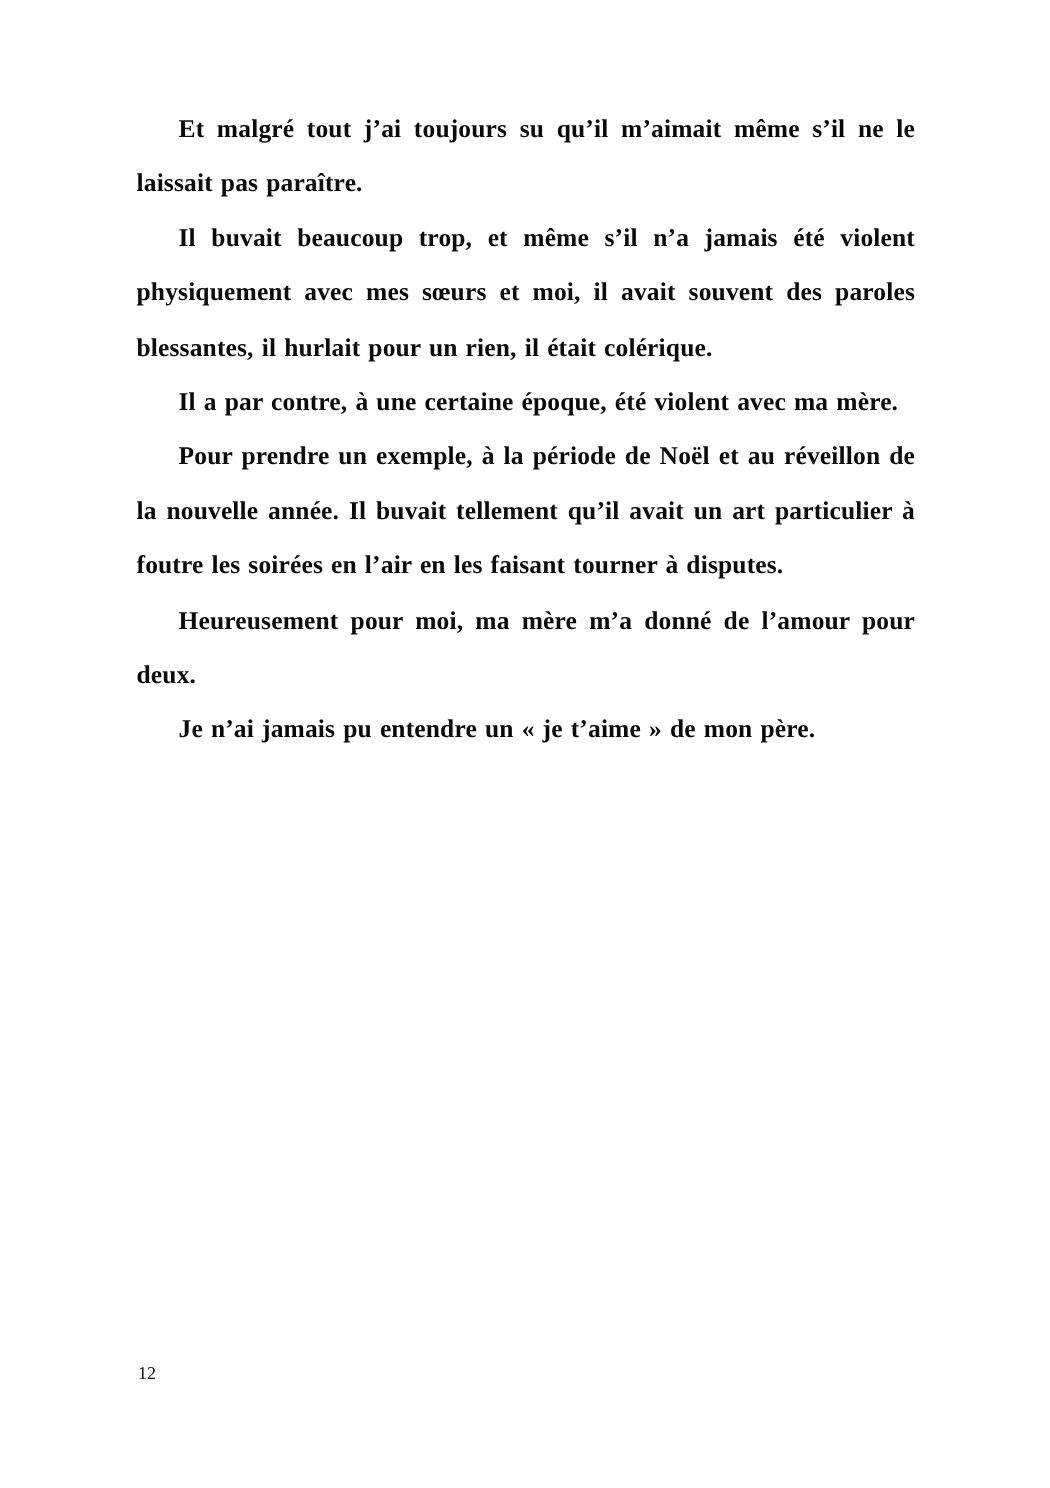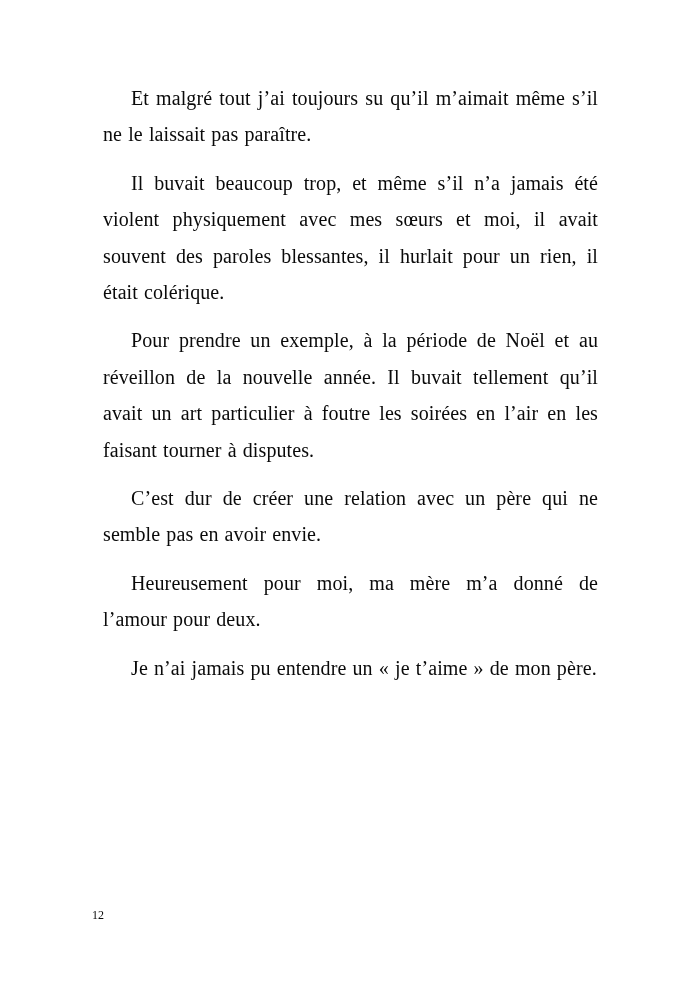--- a/index.html
+++ b/index.html
@@ -15,41 +15,42 @@
     color: #0a0a0a;
     overflow: hidden;
   }
   .book-page {
     position: absolute;
     top: 68px;
     left: 91px;
     width: 519px;
   }
   .book-page p {
-    margin: 12px;
-    font-size: 20px;
+    margin: 0;
+    font-size: 17px;
     line-height: 36.4px;
     text-align: justify;
     text-indent: 28px;
     letter-spacing: 0.1px;
     word-spacing: 1px;
+    font-weight: bold;
   }
   .page-number {
     position: absolute;
     left: 92px;
     top: 905px;
     font-size: 12px;
     line-height: 20px;
   }
 </style>
 </head>
 <body>
 
 <div class="book-page">
   <p>Et malgré tout j’ai toujours su qu’il m’aimait même s’il ne le laissait pas paraître.</p>
   <p>Il buvait beaucoup trop, et même s’il n’a jamais été violent physiquement avec mes sœurs et moi, il avait souvent des paroles blessantes, il hurlait pour un rien, il était colérique.</p>
+  <p>Il a par contre, à une certaine époque, été violent avec ma mère.</p>
   <p>Pour prendre un exemple, à la période de Noël et au réveillon de la nouvelle année. Il buvait tellement qu’il avait un art particulier à foutre les soirées en l’air en les faisant tourner à disputes.</p>
-  <p>C’est dur de créer une relation avec un père qui ne semble pas en avoir envie.</p>
   <p>Heureusement pour moi, ma mère m’a donné de l’amour pour deux.</p>
   <p>Je n’ai jamais pu entendre un « je t’aime » de mon père.</p>
 </div>
 
 <div class="page-number">12</div>
 
 </body></html>

